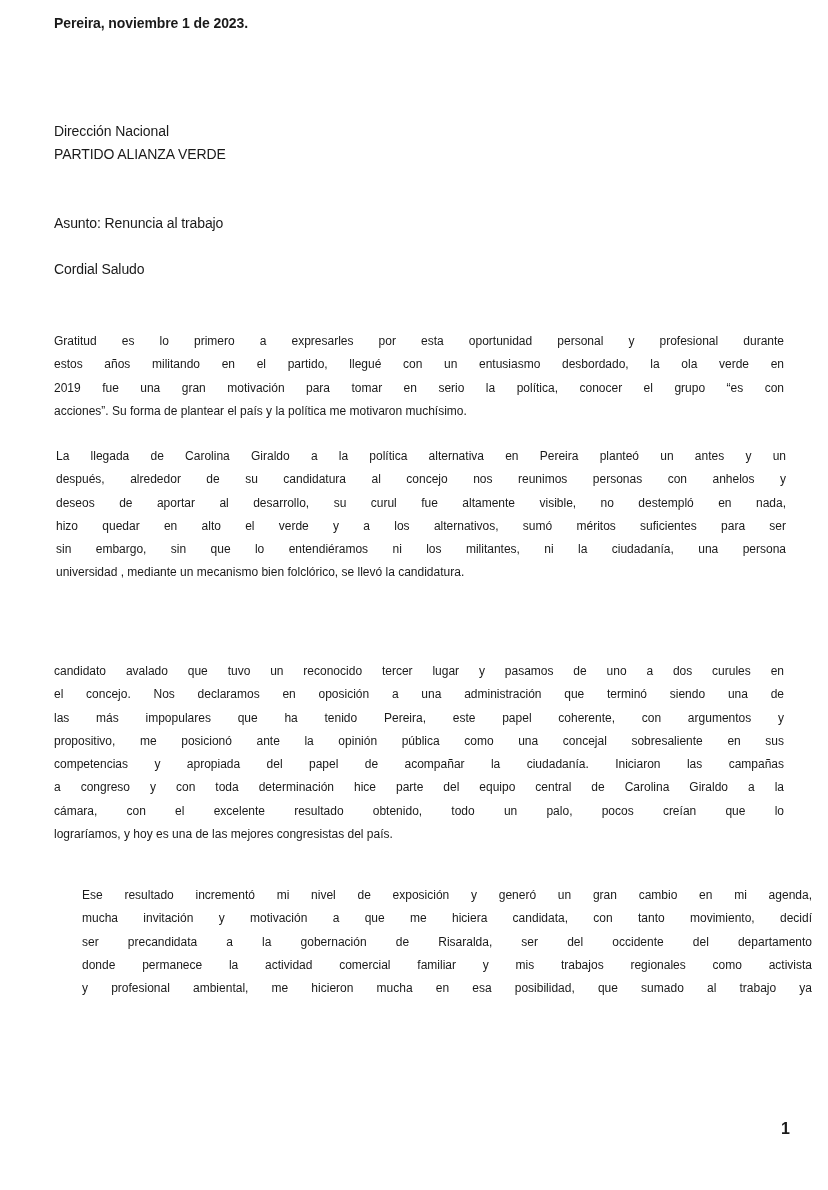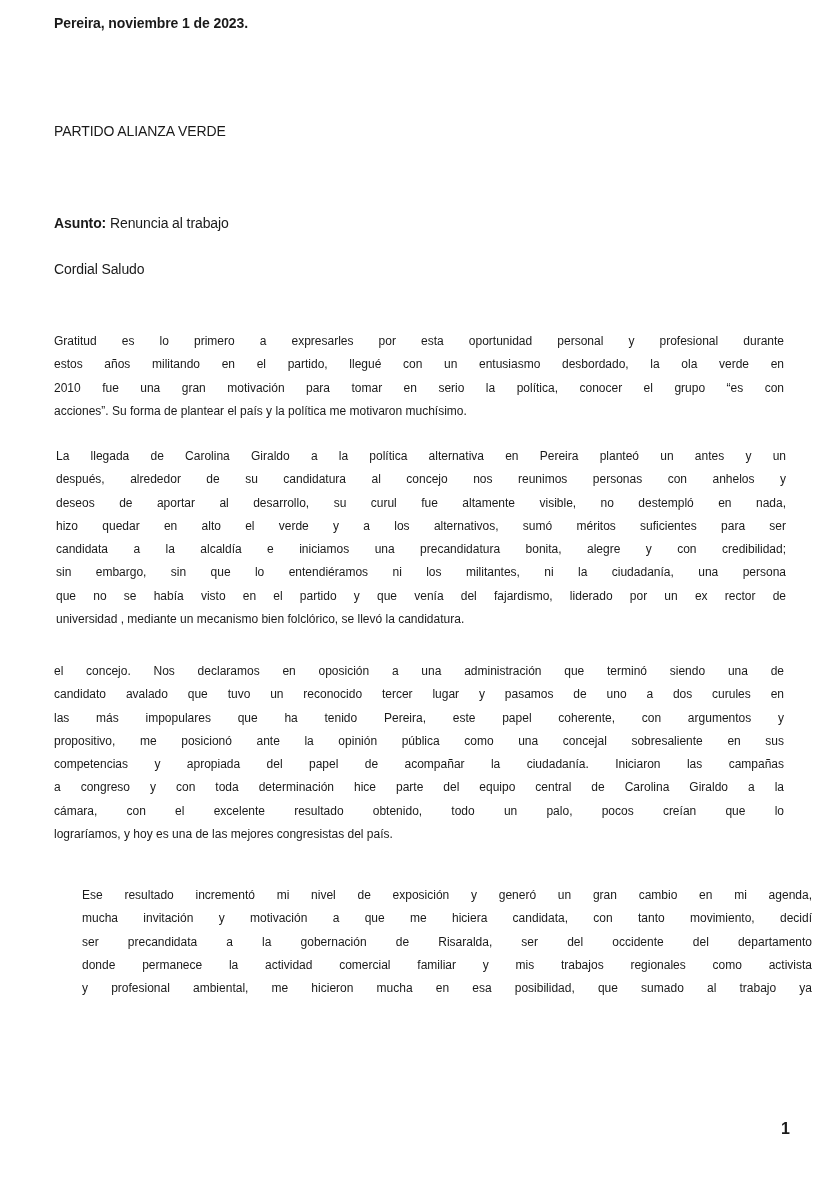--- a/index.html
+++ b/index.html
@@ -26,21 +26,21 @@
       position: absolute;
       left: 54px;
       font-size: 14px;
       line-height: 23px;
       letter-spacing: -0.1px;
     }
     .date { top: 12px; font-weight: bold; }
     .recipient { top: 120px; }
     .recipient .bold { font-weight: normal; }
     .subject { top: 212px; }
-    .subject .label { font-weight: bold; }
+    .subject .label { font-weight: normal; }
     .greeting { top: 258px; }
     .para {
       position: absolute;
       left: 54px;
       width: 730px;
       font-size: 12px;
       line-height: 23.3px;
     }
     .para .line {
       display: block;
@@ -65,50 +65,49 @@
     }
   </style>
 </head>
 <body>
 
 <div class="page">
 
   <div class="block date">Pereira,  noviembre 1 de 2023.</div>
 
   <div class="block recipient">
+    <div>Dirección Nacional</div>
     <div class="bold">PARTIDO ALIANZA VERDE</div>
   </div>
 
   <div class="block subject">
     <span class="label">Asunto:</span><span> Renuncia al trabajo</span>
   </div>
 
   <div class="block greeting">Cordial Saludo</div>
 
   <div class="para p1">
     <span class="line">Gratitud es lo primero a expresarles por esta oportunidad personal y profesional durante</span>
     <span class="line">estos años militando en el partido, llegué con un entusiasmo desbordado, la ola verde en</span>
-    <span class="line">2010 fue una gran motivación para tomar en serio la política, conocer el grupo “es con</span>
+    <span class="line">2019 fue una gran motivación para tomar en serio la política, conocer el grupo “es con</span>
     <span class="line last">acciones”. Su forma de plantear el país y la política me motivaron muchísimo.</span>
   </div>
 
   <div class="para p2">
     <span class="line">La llegada de Carolina Giraldo a la política alternativa en Pereira planteó un antes y un</span>
     <span class="line">después, alrededor de su candidatura al concejo nos reunimos personas con anhelos y</span>
     <span class="line">deseos de aportar al  desarrollo, su curul fue altamente visible, no destempló en nada,</span>
     <span class="line">hizo quedar en alto el verde y a los alternativos, sumó méritos suficientes para ser</span>
-    <span class="line">candidata a la alcaldía e iniciamos una precandidatura bonita, alegre y  con credibilidad;</span>
     <span class="line">sin embargo, sin que lo entendiéramos ni  los militantes, ni  la ciudadanía, una persona</span>
-    <span class="line">que no se había visto en el partido y que venía del fajardismo, liderado por un ex rector de</span>
     <span class="line last">universidad , mediante un mecanismo bien folclórico, se llevó la candidatura.</span>
   </div>
 
   <div class="para p3">
+    <span class="line">candidato avalado que tuvo un reconocido tercer lugar y pasamos de uno a dos curules en</span>
     <span class="line">el concejo. Nos declaramos en oposición a una administración que terminó siendo una de</span>
-    <span class="line">candidato avalado que tuvo un reconocido tercer lugar y pasamos de uno a dos curules en</span>
     <span class="line">las más impopulares que ha tenido Pereira, este papel coherente, con argumentos y</span>
     <span class="line">propositivo, me posicionó ante la opinión pública como una concejal sobresaliente en sus</span>
     <span class="line">competencias y apropiada del papel de acompañar la ciudadanía.  Iniciaron las campañas</span>
     <span class="line">a congreso y con toda determinación hice parte del equipo central de Carolina Giraldo a la</span>
     <span class="line">cámara, con el excelente resultado obtenido, todo un palo, pocos creían que lo</span>
     <span class="line last">lograríamos, y hoy es una de las mejores congresistas del país.</span>
   </div>
 
   <div class="para p4">
     <span class="line">Ese resultado incrementó mi nivel de exposición y generó un gran cambio en mi agenda,</span>

